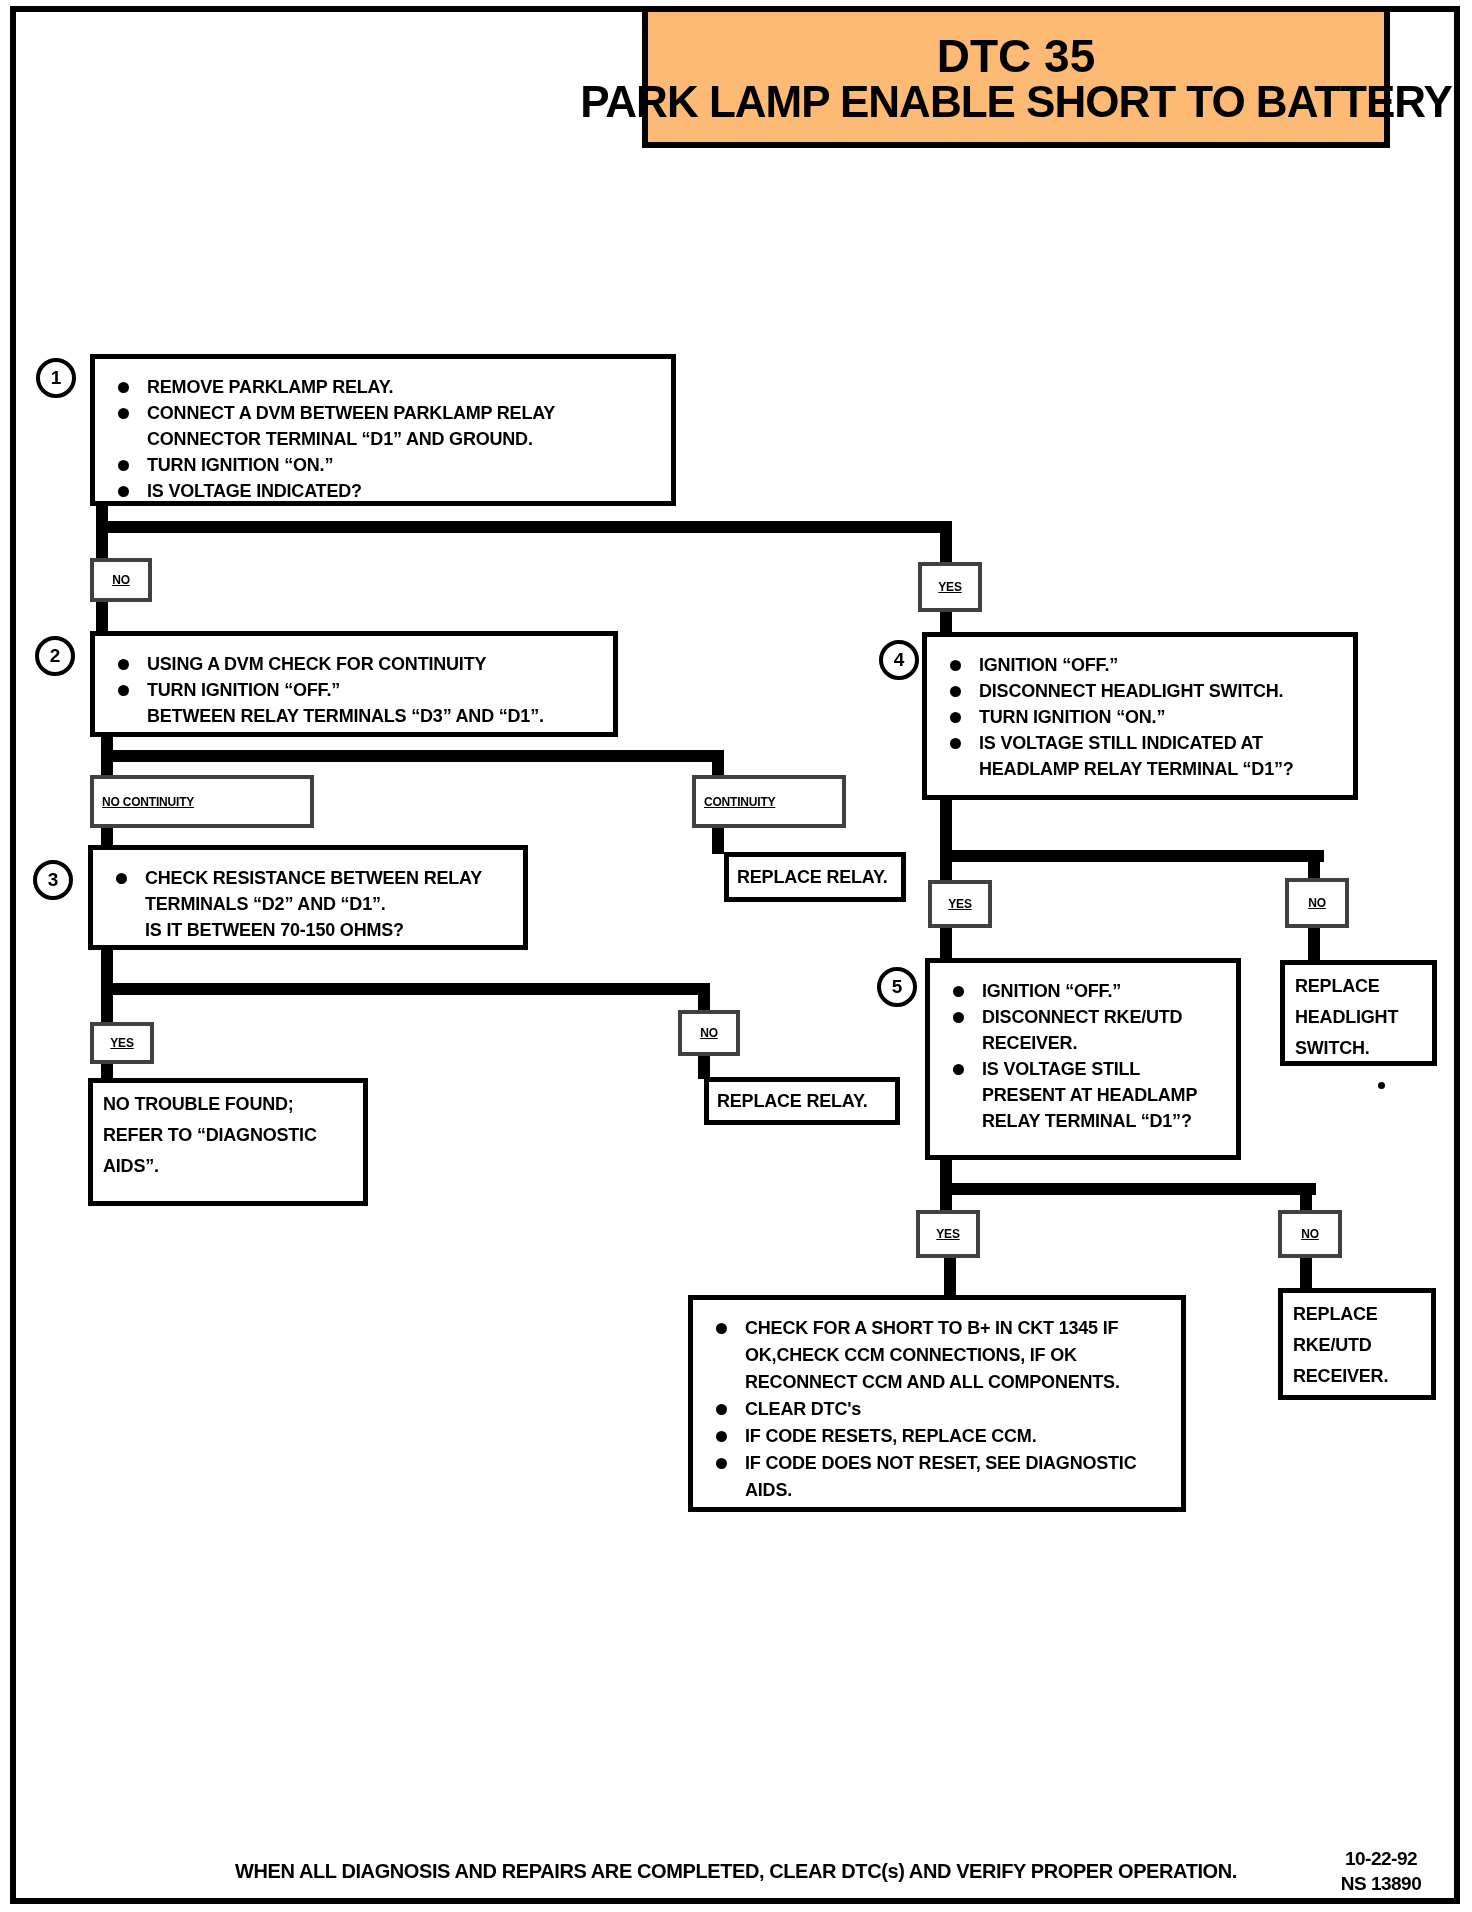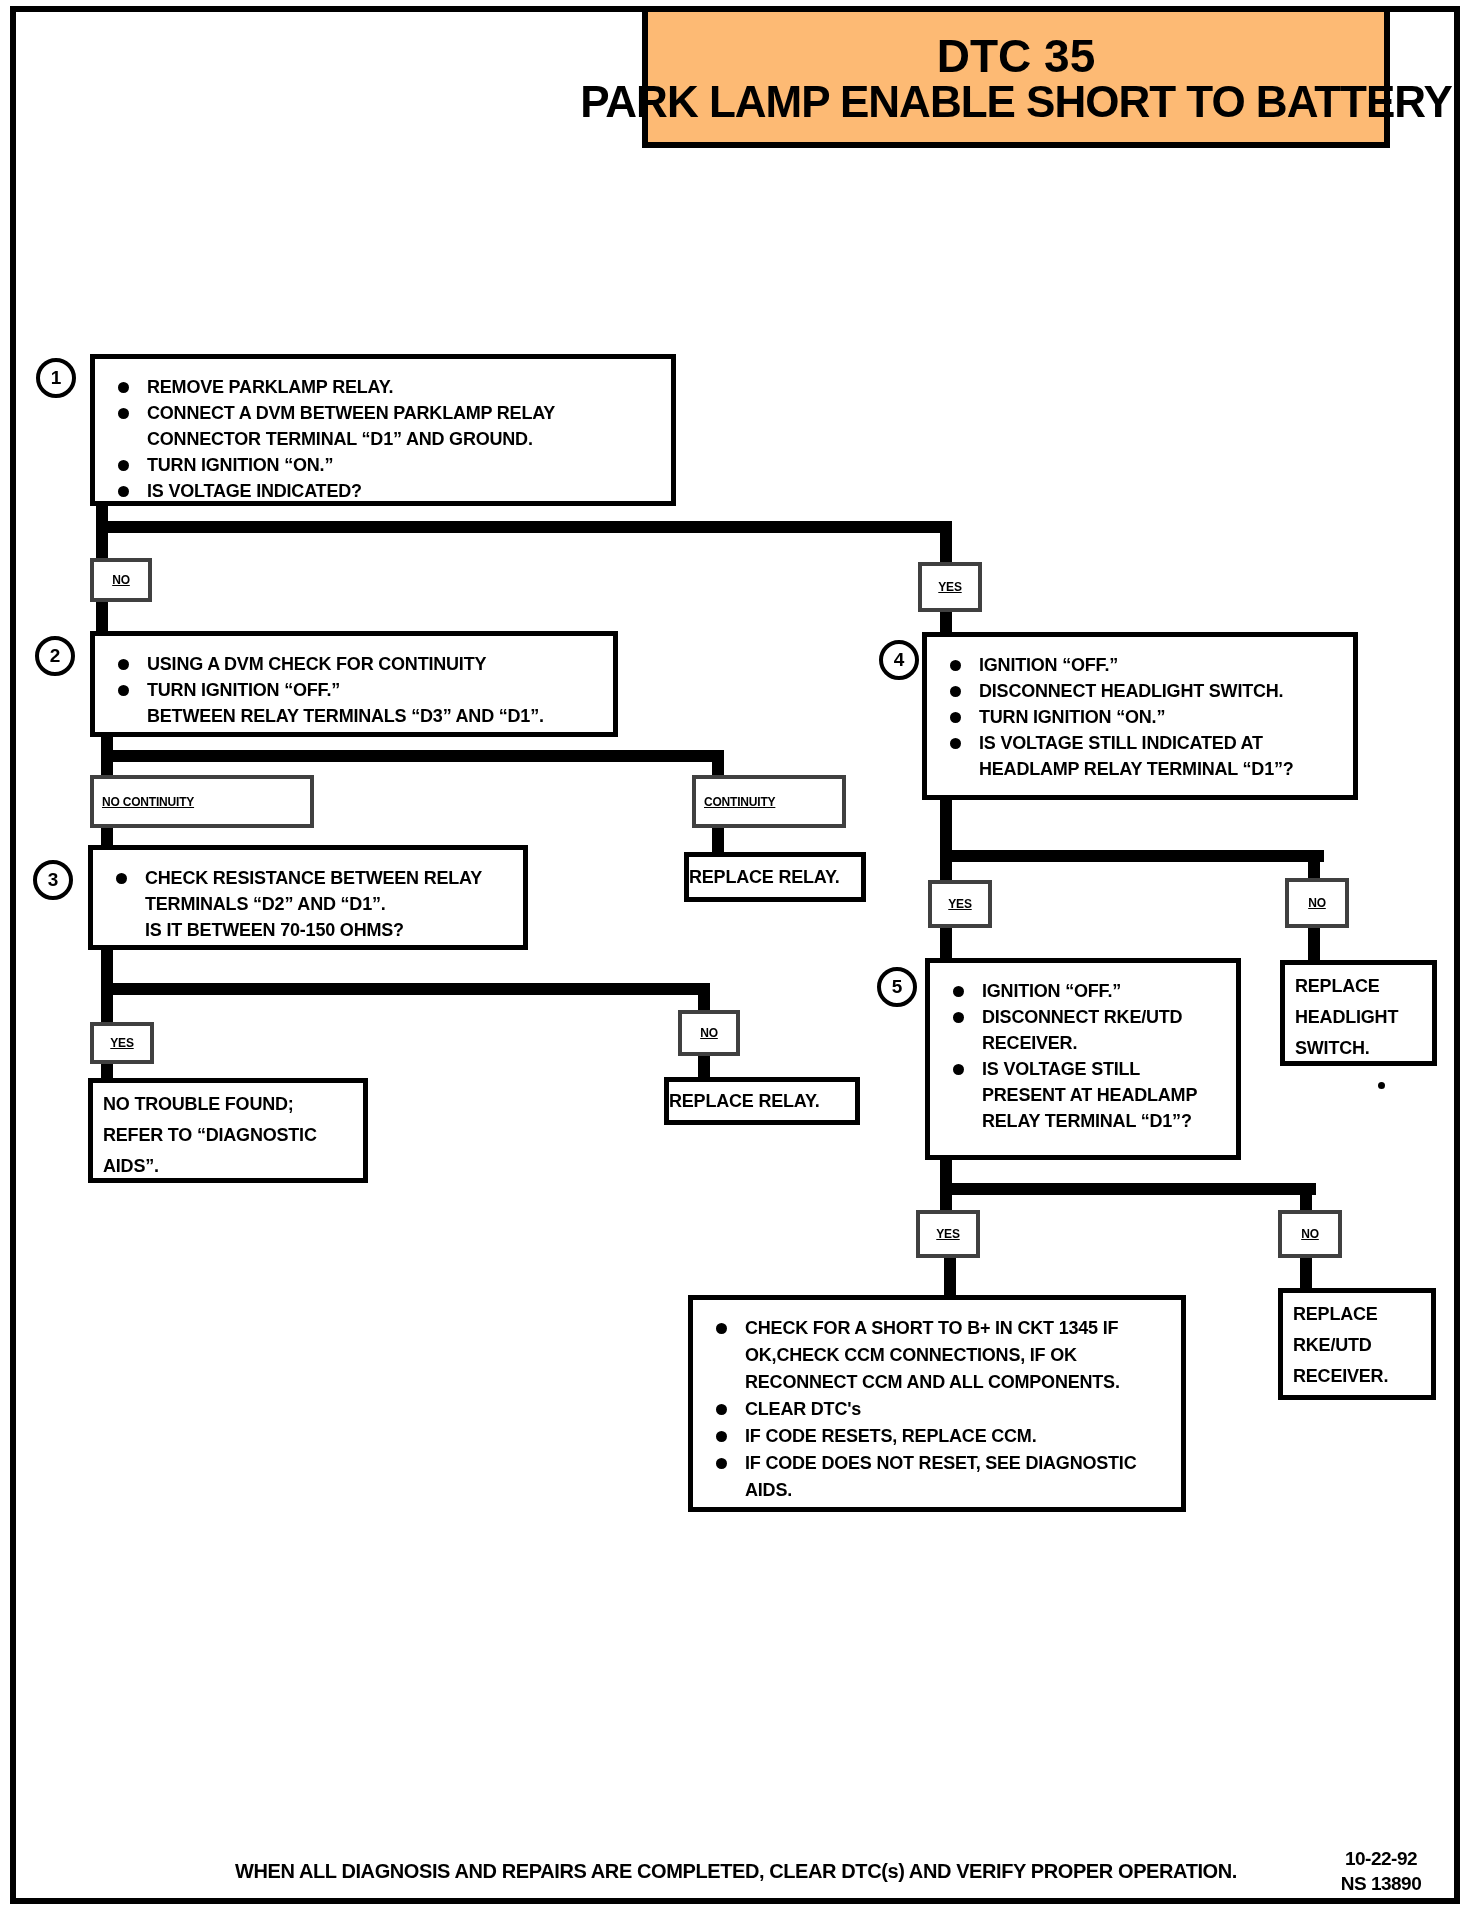--- a/index.html
+++ b/index.html
@@ -44,21 +44,21 @@
     position:absolute; border:4px solid #404040; box-sizing:border-box; background:#fff;
     display:flex; align-items:center; font-size:12px; white-space:nowrap;text-decoration:underline;
   }
   .lbox.ctr { justify-content:center; }
   .lbox.lft { padding-left:8px; }
 
   .obox {
     position:absolute; border:5px solid #000; box-sizing:border-box; background:#fff;
     font-size:18px; padding:6px 10px; line-height:31px; white-space:nowrap;
   }
-  .obox.one { display:flex; align-items:center; padding:0 0; }
+  .obox.one { display:flex; align-items:center; padding:0 8px;margin-left:40px; }
 
   .dot-art { position:absolute; width:7px; height:7px; background:#000; border-radius:50%; }
 
   .footer-note {
     position:absolute; left:0; top:1860px; width:1472px; text-align:center;
     font-size:20px; letter-spacing:-0.4px;
   }
   .footer-code {
     position:absolute; left:1326px; top:1846px; width:110px; text-align:center;
     font-size:19px; line-height:25px; letter-spacing:-0.5px;
@@ -146,21 +146,21 @@
     <ul>
       <li class="b">CHECK RESISTANCE BETWEEN RELAY</li>
       <li class="c">TERMINALS “D2” AND “D1”.</li>
       <li class="c">IS IT BETWEEN 70-150 OHMS?</li>
     </ul>
   </div>
 
   <div class="lbox ctr" style="left:90px;top:1022px;width:64px;height:42px">YES</div>
   <div class="lbox ctr" style="left:678px;top:1010px;width:62px;height:46px">NO</div>
 
-  <div class="obox" style="left:88px;top:1078px;width:280px;height:105px">
+  <div class="obox" style="left:88px;top:1078px;width:280px;height:128px">
     <div>NO TROUBLE FOUND;</div>
     <div>REFER TO “DIAGNOSTIC</div>
     <div>AIDS”.</div>
   </div>
   <div class="obox one" style="left:664px;top:1077px;width:196px;height:48px">REPLACE RELAY.</div>
 
   <div class="sbox" style="left:922px;top:632px;width:436px;height:168px">
     <ul>
       <li class="b">IGNITION “OFF.”</li>
       <li class="b">DISCONNECT HEADLIGHT SWITCH.</li>

